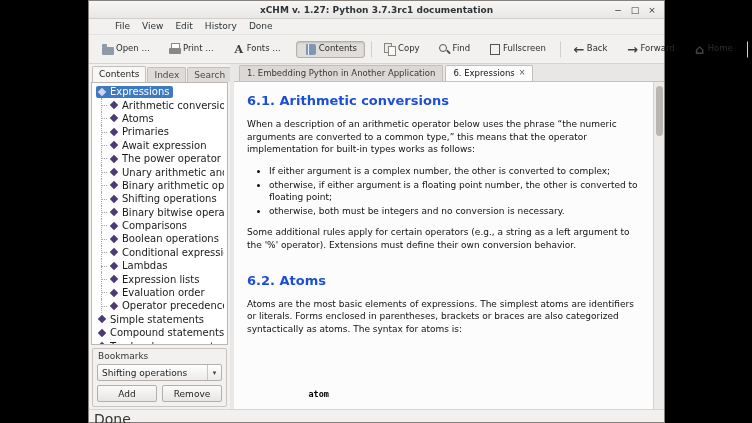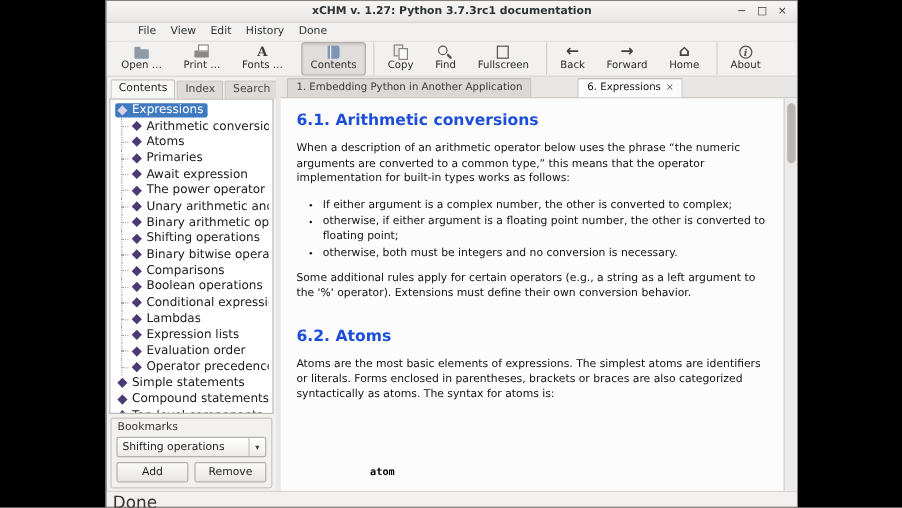--- a/index.html
+++ b/index.html
@@ -37,21 +37,21 @@
     flex:none; height:16px; display:flex; align-items:stretch; padding-left:20px;
     background:#f2f1ef; border-bottom:1px solid #e4e2df;
   }
   .menu-item { font-size:9px; color:#2e3436; padding:2px 6px 0; white-space:nowrap; }
   
   .toolbar {
     flex:none; height:29px; display:flex; align-items:center;
     padding:1px 4px; gap:2px; background:#f2f1ef; border-bottom:1px solid #d6d3d0;
   }
   .tb-btn {
-    display:flex; flex-direction:column; align-items:center; justify-content:center;
+    display:flex; flex-direction:row; align-items:center; justify-content:center;
     gap:1px; padding:1px 7px; border-radius:3px; border:1px solid transparent;
   }
   .tb-label { font-size:8.5px; color:#2d2d2d; white-space:nowrap; line-height:1.1; }
   .tb-btn.sep-before { border-left:1px solid #d2cfcb; margin-left:4px; padding-left:11px; border-radius:0; }
   .tb-btn.pressed {
     background:#e0ddda; border:1px solid #b4b1ad; border-radius:3px;
     box-shadow:inset 0 1px 2px rgba(0,0,0,.14); margin-left:5px;
   }
   .tb-icon { height:13px; width:14px; min-width:14px; position:relative;
     display:flex; align-items:center; justify-content:center; color:#4c4c4c; }
@@ -127,21 +127,21 @@
   .docpane { flex:1; min-width:0; display:flex; flex-direction:column; }
   .doc-tabs {
     flex:none; height:18px; display:flex; align-items:flex-end; gap:2px;
     padding:2px 0 0 5px; background:#e9e7e5; border-bottom:1px solid #c6c3bf;
   }
   .doc-tab {
     display:flex; align-items:center; gap:4px; white-space:nowrap;
     font-size:8.5px; color:#3a3a3a; padding:2px 7px 3px;
     background:#dbd8d5; border:1px solid #c2bfbb; border-bottom:none; border-radius:2px 2px 0 0;
   }
-  .doc-tab.active { background:#fcfcfc; color:#111;margin-left:36px; }
+  .doc-tab.active { background:#fcfcfc; color:#111; }
   .tab-close { font-size:8px; color:#555; line-height:1; }
   .doc-body {
     flex:1; min-height:0; position:relative; overflow:hidden;
     background:#fcfcfc; padding:8px 26px 0 13px;
     font-size:9px; line-height:1.4; color:#111;
   }
   .doc-body h2 { font-size:13px; font-weight:bold; color:#1d4ed8; margin:20px 0 8px; }
   .doc-body h2:first-child { margin-top:2px; }
   .doc-body p { margin:0 0 9px; }
   .doc-body ul { margin:0 0 9px 22px; padding:0; }

